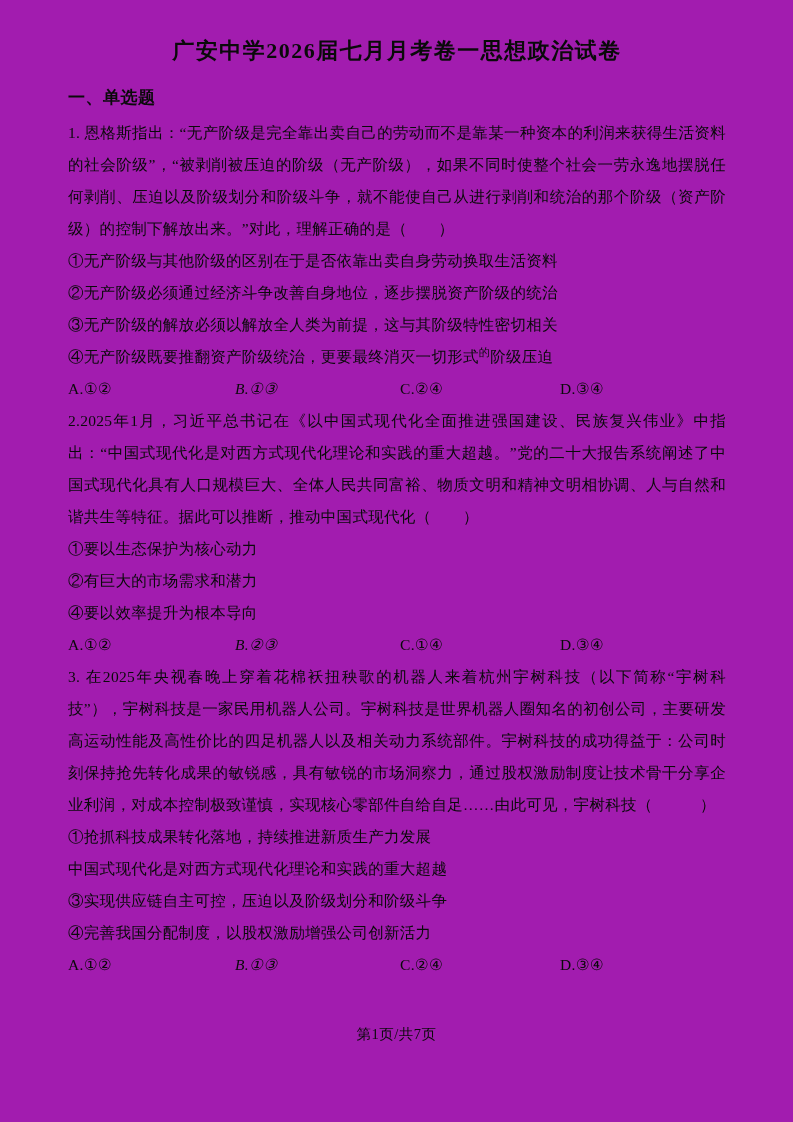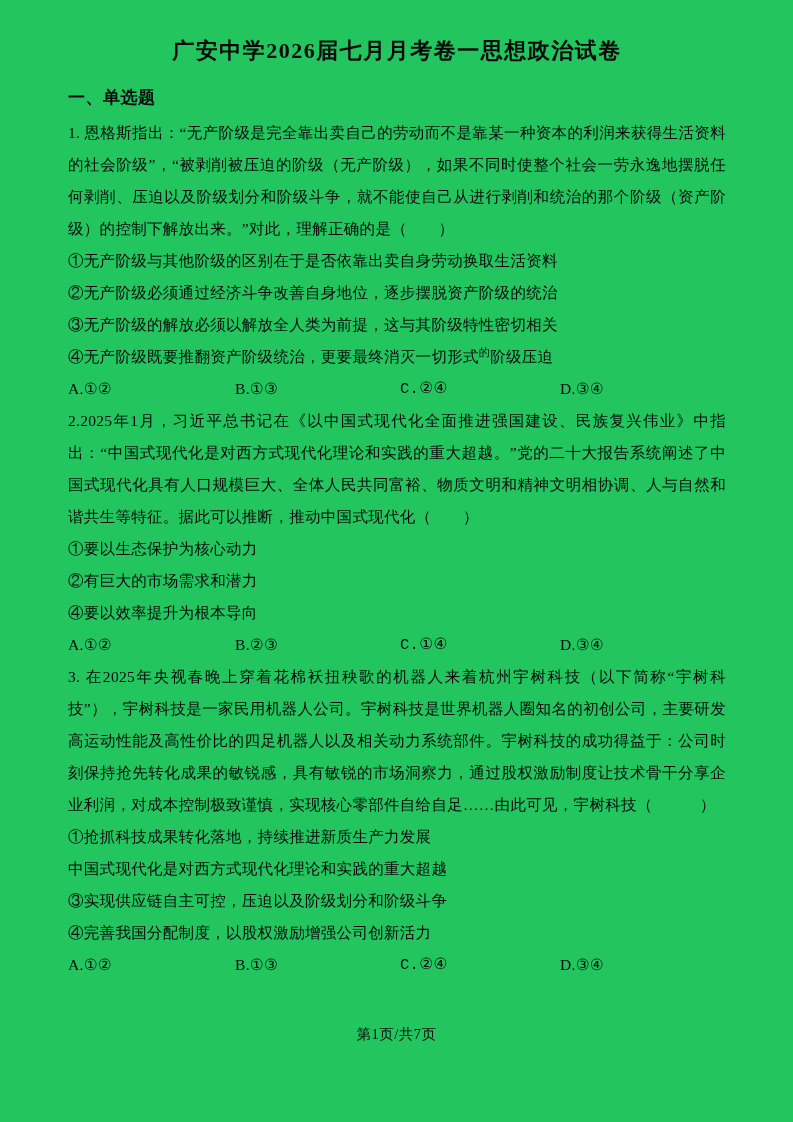--- a/index.html
+++ b/index.html
@@ -5,21 +5,21 @@
   html, body {
     margin: 0;
     padding: 0;
     background: #ffffff;
   }
   .page {
     position: relative;
     width: 793px;
     height: 1122px;
     margin: 0 auto;
-    background: #22c55e;
+    background: #a21caf;
     box-sizing: border-box;
     padding: 36px 67px 0 68px;
     font-family: "Liberation Serif", "DejaVu Serif", serif;
     color: #0a0a0a;
     overflow: hidden;
   }
   .doc-title {
     font-size: 22px;
     font-weight: bold;
     text-align: center;
@@ -54,22 +54,22 @@
     line-height: 0;
   }
   .options {
     display: flex;
     font-size: 15.5px;
     line-height: 32px;
     letter-spacing: 0.3px;
   }
   .options .opt { display: inline-block; }
   .options .opt:nth-child(1) { width: 167px; }
-  .options .opt:nth-child(2) { width: 165px; }
-  .options .opt:nth-child(3) { width: 160px; font-family: Liberation Mono, monospace; }
+  .options .opt:nth-child(2) { width: 165px; font-style: italic; }
+  .options .opt:nth-child(3) { width: 160px; }
   .options .opt:nth-child(4) { width: auto; }
   .page-footer {
     position: absolute;
     left: 0;
     right: 0;
     bottom: 78px;
     text-align: center;
     font-size: 14.5px;
     letter-spacing: 0.5px;
   }

